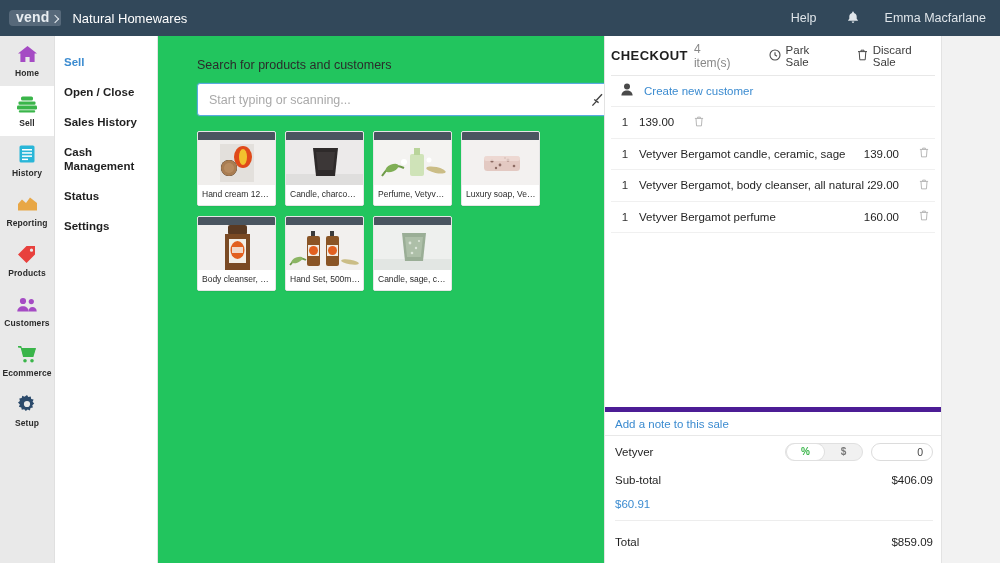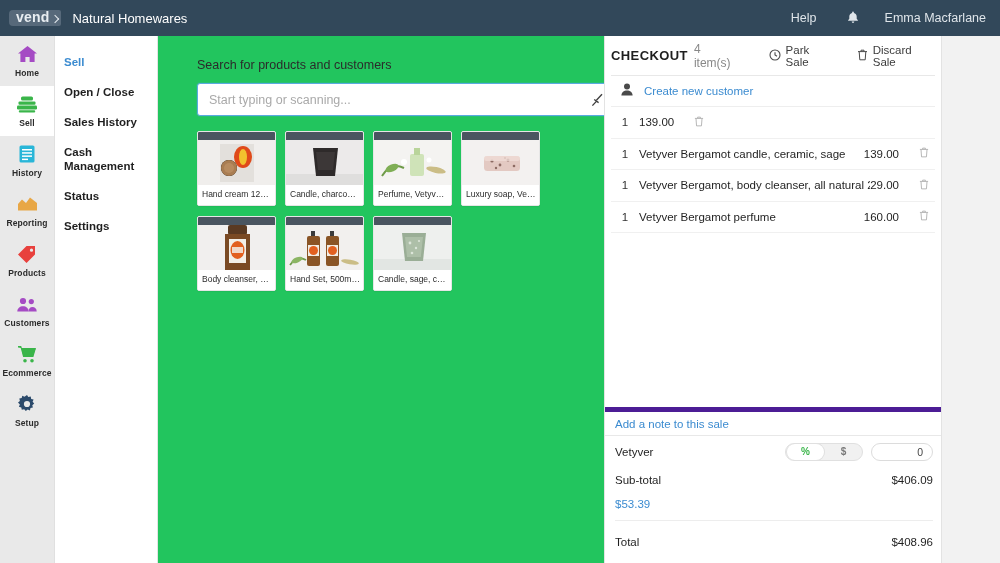--- a/index.html
+++ b/index.html
@@ -543,21 +543,21 @@
       </span>
       <input class="disc-input" type="text" value="0" style="">
     </div>
 
     <div class="trow">
       <span class="lbl">Sub-total</span>
       <span class="val">$406.09</span>
     </div>
 
     <div class="trow tax">
-      <span class="val">$53.39</span>
+      <span class="val">$60.91</span>
     </div>
 
     <div class="trow total">
       <span class="lbl">Total</span>
-      <span class="val">$408.96</span>
+      <span class="val">$859.09</span>
     </div>
   </div>
 </div>
 
 </body></html>

